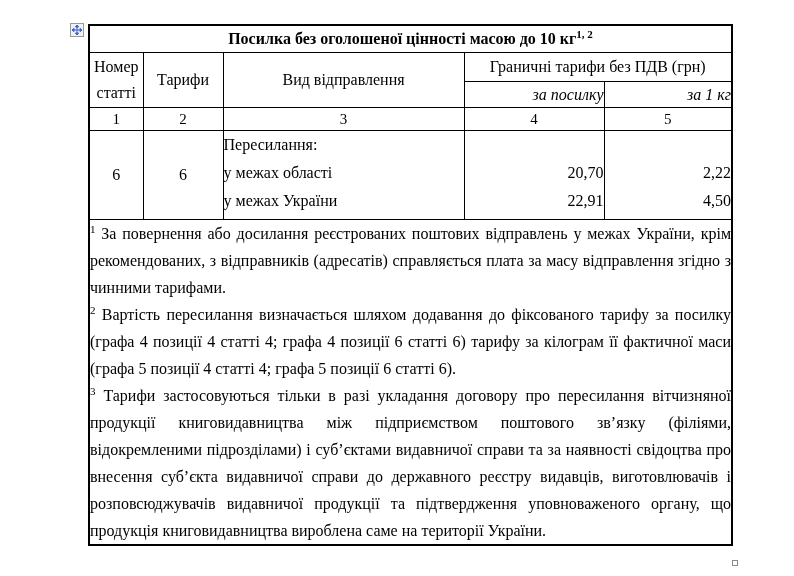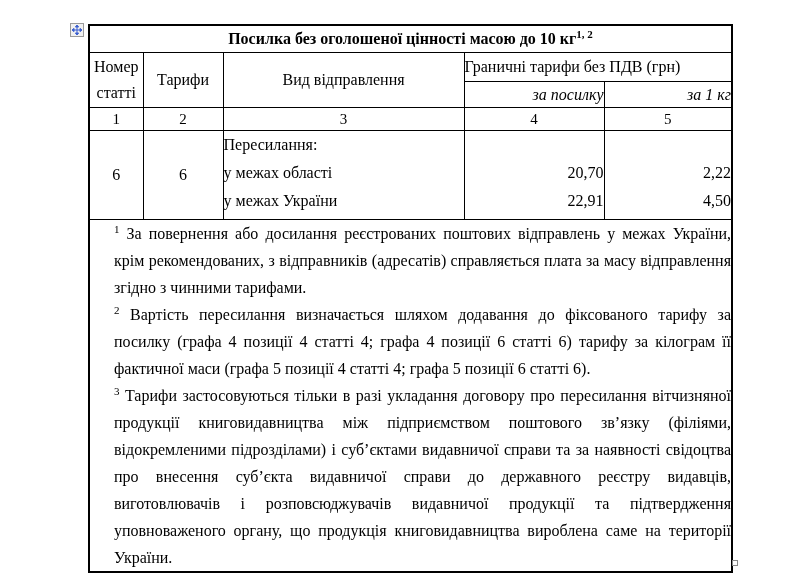--- a/index.html
+++ b/index.html
@@ -57,21 +57,21 @@
     height: 26px;
     text-align: center;
     font-weight: bold;
     vertical-align: middle;
   }
   td.hdr {
     text-align: center;
     vertical-align: middle;
     line-height: 26px;
   }
-  td.tariff-group { height: 28px; text-align: left; vertical-align: middle; }
+  td.tariff-group { height: 28px; text-align: center; vertical-align: middle; }
   td.tariff-sub   { height: 25px; text-align: right; vertical-align: middle; font-style: italic; }
 
   tr.num-row td {
     height: 22px;
     text-align: center;
     vertical-align: middle;
     font-size: 15px;
     line-height: 20px;
   }
 
@@ -93,21 +93,20 @@
 
   td.footnote-cell {
     vertical-align: top;
     padding: 3px 9px 2px 9px;
   }
   td.footnote-cell p {
     margin: 0;
     text-align: justify;
     line-height: 27px;
     font-size: 16px;
-    padding-left: 24px;
   }
   sup {
     font-size: 11px;
     line-height: 0;
     vertical-align: super;
   }
   .title-sup { font-weight: bold; }
 </style>
 </head>
 <body>

